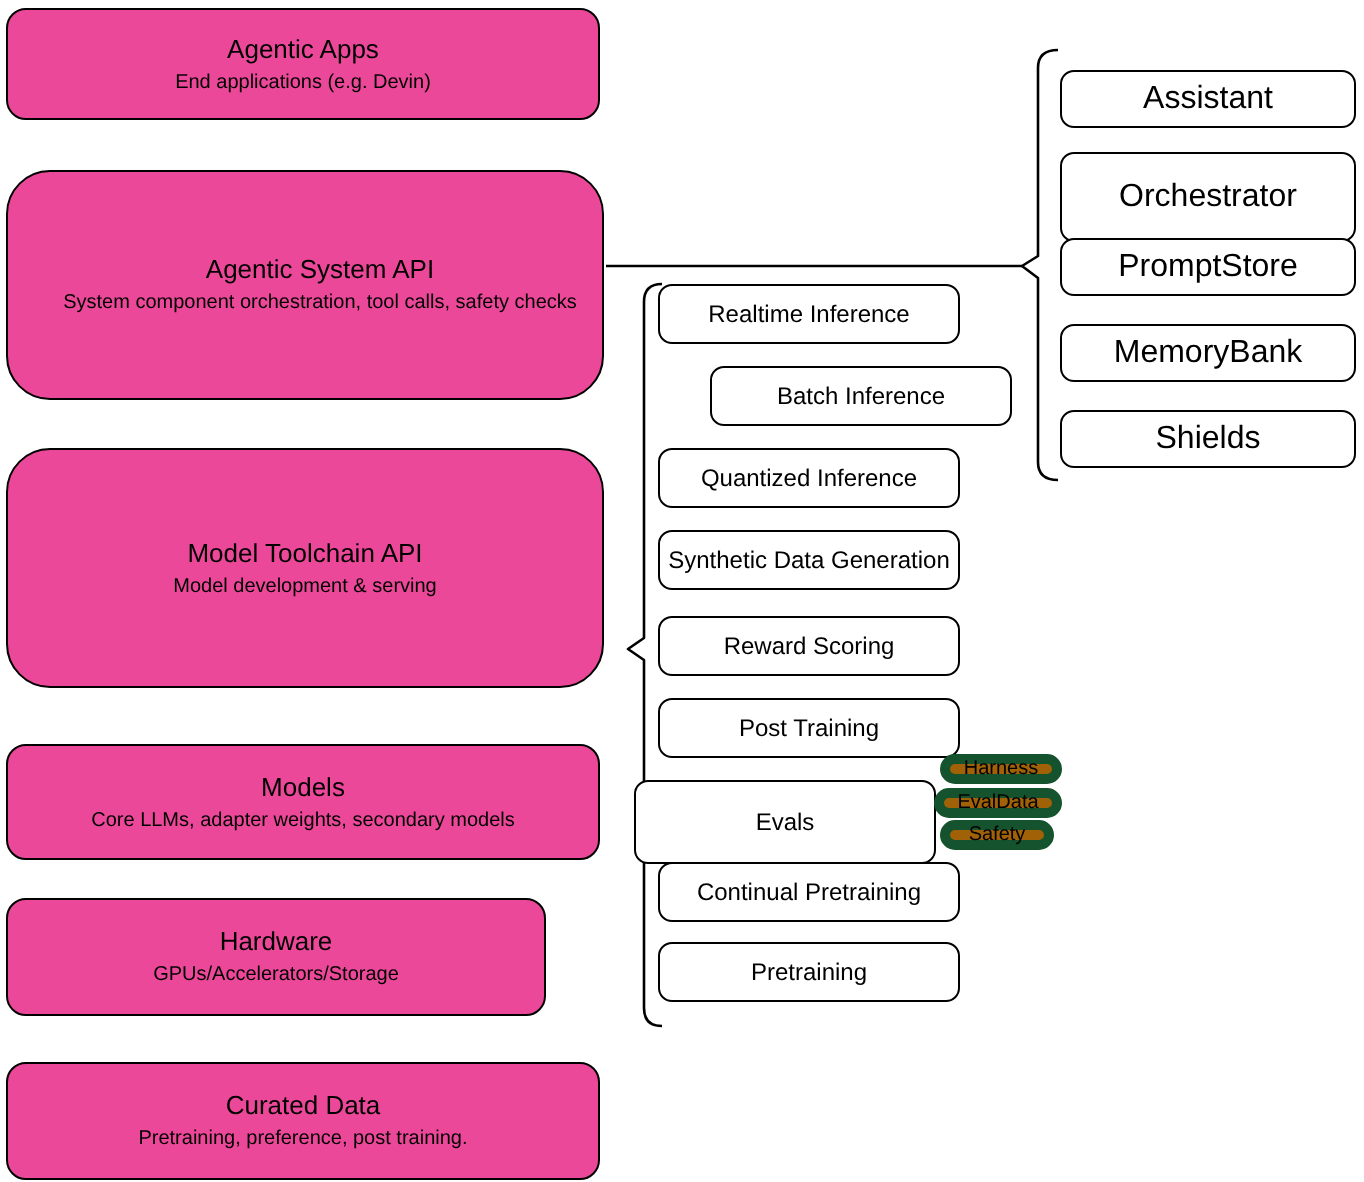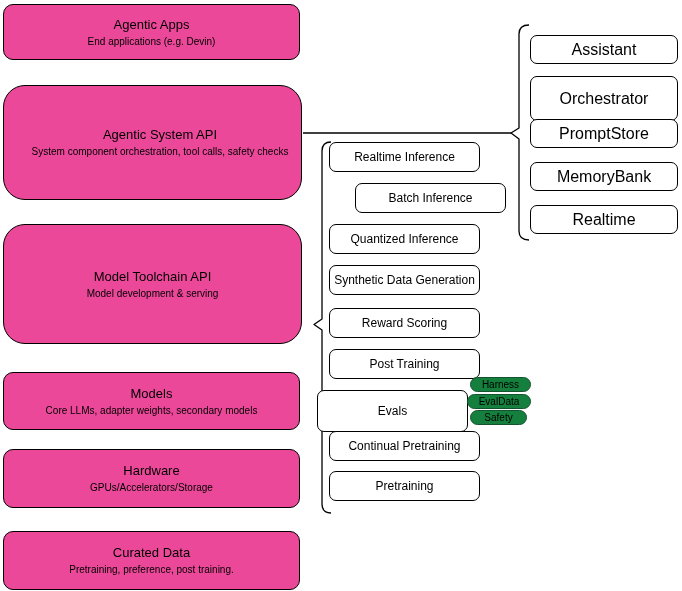--- a/index.html
+++ b/index.html
@@ -43,22 +43,22 @@
     align-items: center;
     justify-content: center;
     font-size: 16px;
     white-space: nowrap;
     z-index: 2;
   }
   .mid { border-radius: 7px; font-size: 12px; }
   .pill {
     position: absolute;
     box-sizing: border-box;
-    background: #15803d;
-    border: 1px solid #14532d;
+    background: #a16207;
+    border: 5px solid #14532d;
     border-radius: 8px;
     display: flex;
     align-items: center;
     justify-content: center;
     font-size: 10px;
     z-index: 3;
   }
 </style>
 </head>
 <body>
@@ -84,21 +84,21 @@
   <div class="node bigger" style="left:3px; top:224px; width:299px; height:120px;">
     <div class="title">Model Toolchain API</div>
     <div class="subtitle">Model development &amp; serving</div>
   </div>
 
   <div class="node big" style="left:3px; top:372px; width:297px; height:58px;">
     <div class="title">Models</div>
     <div class="subtitle">Core LLMs, adapter weights, secondary models</div>
   </div>
 
-  <div class="node big" style="left:3px; top:449px; width:297px; height:59px;">
+  <div class="node big" style="left:3px; top:449px; width:270px; height:59px;">
     <div class="title">Hardware</div>
     <div class="subtitle">GPUs/Accelerators/Storage</div>
   </div>
 
   <div class="node big" style="left:3px; top:531px; width:297px; height:59px;">
     <div class="title">Curated Data</div>
     <div class="subtitle">Pretraining, preference, post training.</div>
   </div>
 
   <div class="chip mid" style="left:329px; top:142px; width:151px; height:30px;">Realtime Inference</div>
@@ -112,15 +112,15 @@
   <div class="chip mid" style="left:329px; top:471px; width:151px; height:30px;">Pretraining</div>
 
   <div class="pill" style="left:470px; top:377px; width:61px; height:15px;">Harness</div>
   <div class="pill" style="left:467px; top:394px; width:64px; height:15px;">EvalData</div>
   <div class="pill" style="left:470px; top:410px; width:57px; height:15px;">Safety</div>
 
   <div class="chip" style="left:530px; top:35px; width:148px; height:29px;">Assistant</div>
   <div class="chip" style="left:530px; top:76px; width:148px; height:45px;">Orchestrator</div>
   <div class="chip" style="left:530px; top:119px; width:148px; height:29px;">PromptStore</div>
   <div class="chip" style="left:530px; top:162px; width:148px; height:29px;">MemoryBank</div>
-  <div class="chip" style="left:530px; top:205px; width:148px; height:29px;">Realtime</div>
+  <div class="chip" style="left:530px; top:205px; width:148px; height:29px;">Shields</div>
 
 </div>
 
 </body></html>

